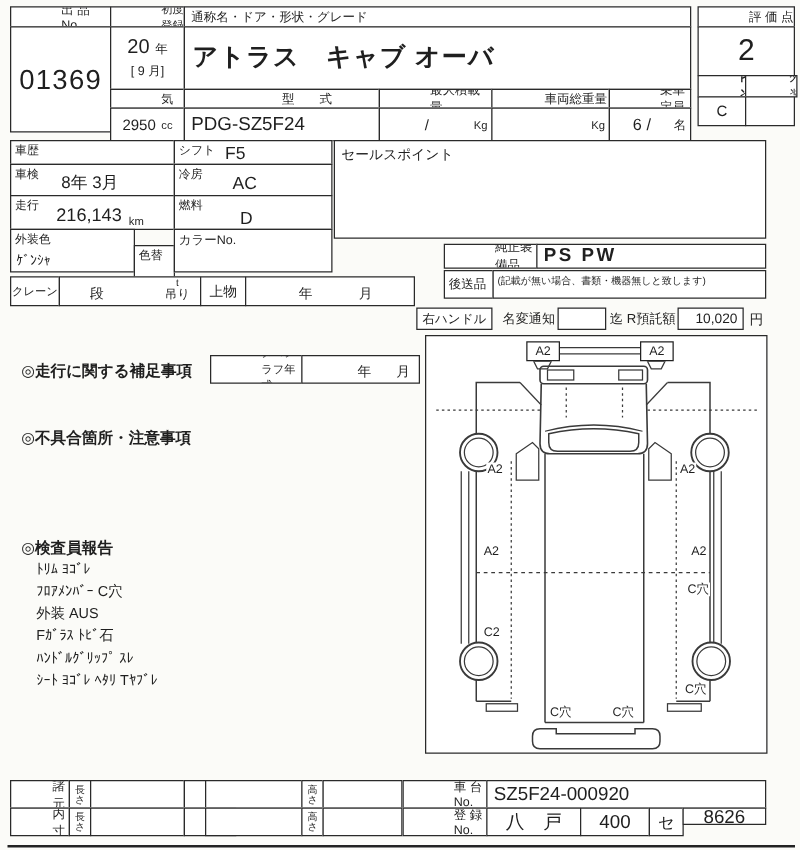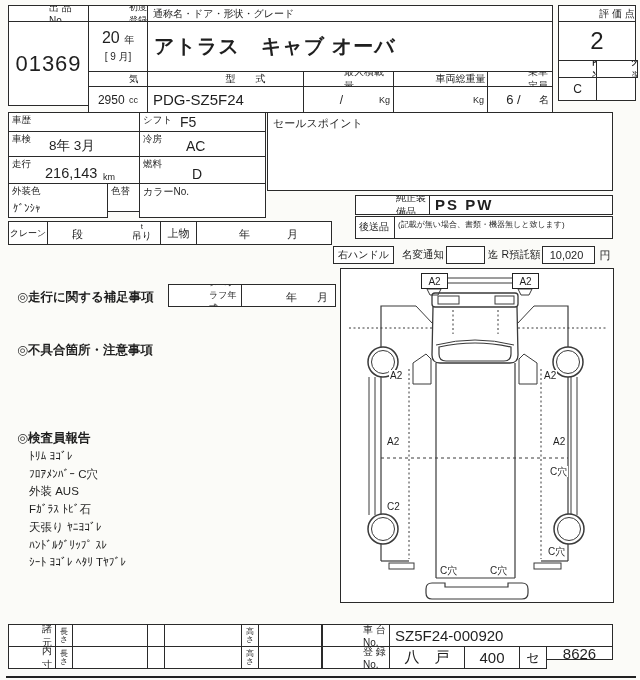--- a/index.html
+++ b/index.html
@@ -101,21 +101,21 @@
 </div>
 <div class="cell" style="left:139px;top:156px;width:127px;height:28px">
   <span class="clabel">燃料</span>
   <span style="position:absolute;left:52px;top:9px;font-size:14px">D</span>
 </div>
 
 <div class="cell" style="left:8px;top:183px;width:100px;height:35px">
   <span class="clabel">外装色</span>
   <span style="position:absolute;left:4px;top:18px;font-size:11px">ｹﾞﾝｼｬ</span>
 </div>
-<div class="cell" style="left:107px;top:183px;width:33px;height:29px">
+<div class="cell" style="left:107px;top:196px;width:33px;height:29px">
   <span class="clabel">色替</span>
 </div>
 <div class="cell" style="left:139px;top:183px;width:127px;height:35px">
   <span class="clabel" style="font-size:10px">カラーNo.</span>
 </div>
 
 <div class="cell ctr" style="left:8px;top:221px;width:40px;height:24px;font-size:9px">クレーン</div>
 <div class="cell" style="left:47px;top:221px;width:114px;height:24px">
   <span style="position:absolute;left:24px;top:5px;font-size:11px">段</span>
   <span style="position:absolute;right:8px;top:1px;text-align:center">
@@ -139,37 +139,36 @@
 </div>
 <div class="cell" style="left:394px;top:216px;width:219px;height:23px">
   <span style="position:absolute;left:3px;top:2px;font-size:8px;white-space:nowrap">(記載が無い場合、書類・機器無しと致します)</span>
 </div>
 
 <div class="cell ctr" style="left:333px;top:246px;width:61px;height:18px;font-size:10px">右ハンドル</div>
 <div class="nob ctr" style="left:399px;top:246px;width:48px;height:18px;font-size:10.5px;display:flex">名変通知</div>
 <div class="cell" style="left:446px;top:246px;width:39px;height:18px"></div>
 <div class="nob ctr" style="left:486px;top:246px;width:14px;height:18px;font-size:10.5px;display:flex">迄</div>
 <div class="nob ctr" style="left:500px;top:246px;width:42px;height:18px;font-size:10.5px;display:flex">R預託額</div>
-<div class="cell" style="left:542px;top:246px;width:53px;height:18px;font-size:11px;text-align:center;line-height:16px;padding-right:4px">10,020</div>
+<div class="cell" style="left:542px;top:246px;width:53px;height:18px;font-size:11px;text-align:right;line-height:16px;padding-right:4px">10,020</div>
 <div class="nob ctr" style="left:596px;top:246px;width:18px;height:18px;font-size:11px;display:flex">円</div>
 
 <div class="title" style="left:17px;top:289px">◎走行に関する補足事項</div>
 <div class="cell hdr" style="left:168px;top:284px;width:74px;height:23px;font-size:9px">タコグラフ年式</div>
 <div class="cell" style="left:241px;top:284px;width:95px;height:23px">
   <span style="position:absolute;left:44px;top:5px;font-size:11px">年</span>
   <span style="position:absolute;right:7px;top:5px;font-size:11px">月</span>
 </div>
 <div class="title" style="left:17px;top:342px">◎不具合箇所・注意事項</div>
 <div class="title" style="left:17px;top:430px">◎検査員報告</div>
 <div class="nob" style="left:29px;top:448px;width:270px">
   <div class="insp-item">ﾄﾘﾑ ﾖｺﾞﾚ</div>
   <div class="insp-item">ﾌﾛｱﾒﾝﾊﾞｰ C穴</div>
   <div class="insp-item">外装 AUS</div>
   <div class="insp-item">Fｶﾞﾗｽ ﾄﾋﾞ石</div>
-  <div class="insp-item">天張り ﾔﾆﾖｺﾞﾚ</div>
   <div class="insp-item">ﾊﾝﾄﾞﾙｸﾞﾘｯﾌﾟ ｽﾚ</div>
   <div class="insp-item">ｼｰﾄ ﾖｺﾞﾚ ﾍﾀﾘ Tﾔﾌﾞﾚ</div>
 </div>
 
 <div class="cell" style="left:340px;top:268px;width:274px;height:335px">
   <svg width="274" height="335" viewBox="0 0 274 335">
 
     <line class="truckline" x1="107" y1="9" x2="171" y2="9" stroke-width="1"></line>
     <line class="truckline" x1="107" y1="14" x2="171" y2="14" stroke-width="1"></line>
     <polygon class="truckline" points="86,20 100,20 97,26 89,26" stroke-width="1"></polygon>

